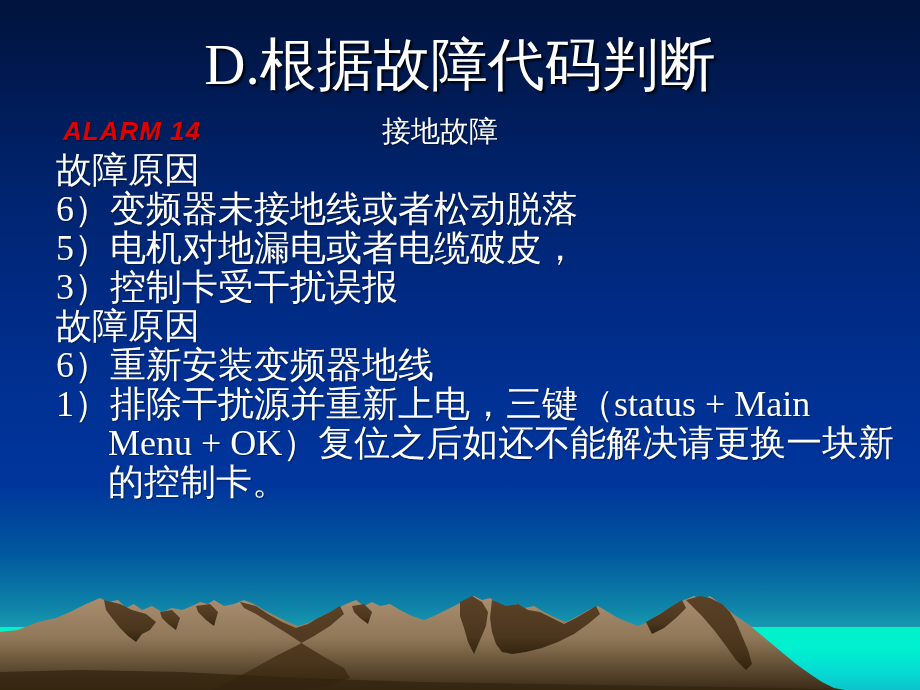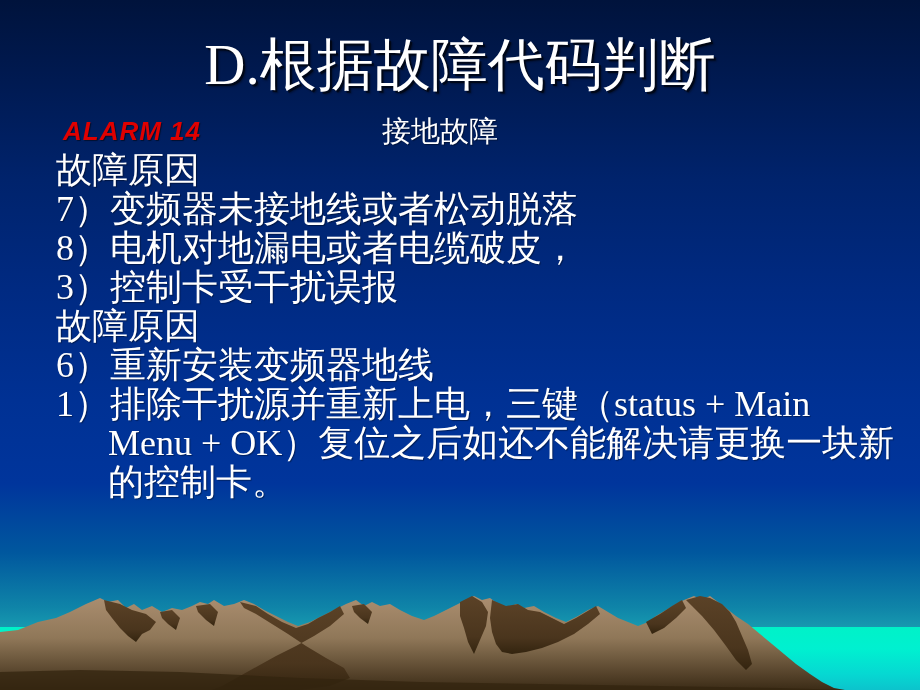--- a/index.html
+++ b/index.html
@@ -185,22 +185,22 @@
   <div class="title">D.根据故障代码判断</div>
 
   <div class="body-block">
 
     <div class="alarm-row">
       <span class="alarm-code">ALARM  14</span>
       <span class="alarm-name">接地故障</span>
     </div>
 
     <div class="line">故障原因</div>
-    <div class="line item">7）变频器未接地线或者松动脱落</div>
-    <div class="line item">8）电机对地漏电或者电缆破皮，</div>
+    <div class="line item">6）变频器未接地线或者松动脱落</div>
+    <div class="line item">5）电机对地漏电或者电缆破皮，</div>
     <div class="line item">3）控制卡受干扰误报</div>
 
     <div class="line">故障原因</div>
     <div class="line item">6）重新安装变频器地线</div>
     <div class="line item">1）排除干扰源并重新上电，三键（status + Main Menu + OK）复位之后如还不能解决请更换一块新的控制卡。</div>
 
   </div>
 
 </div>
 

